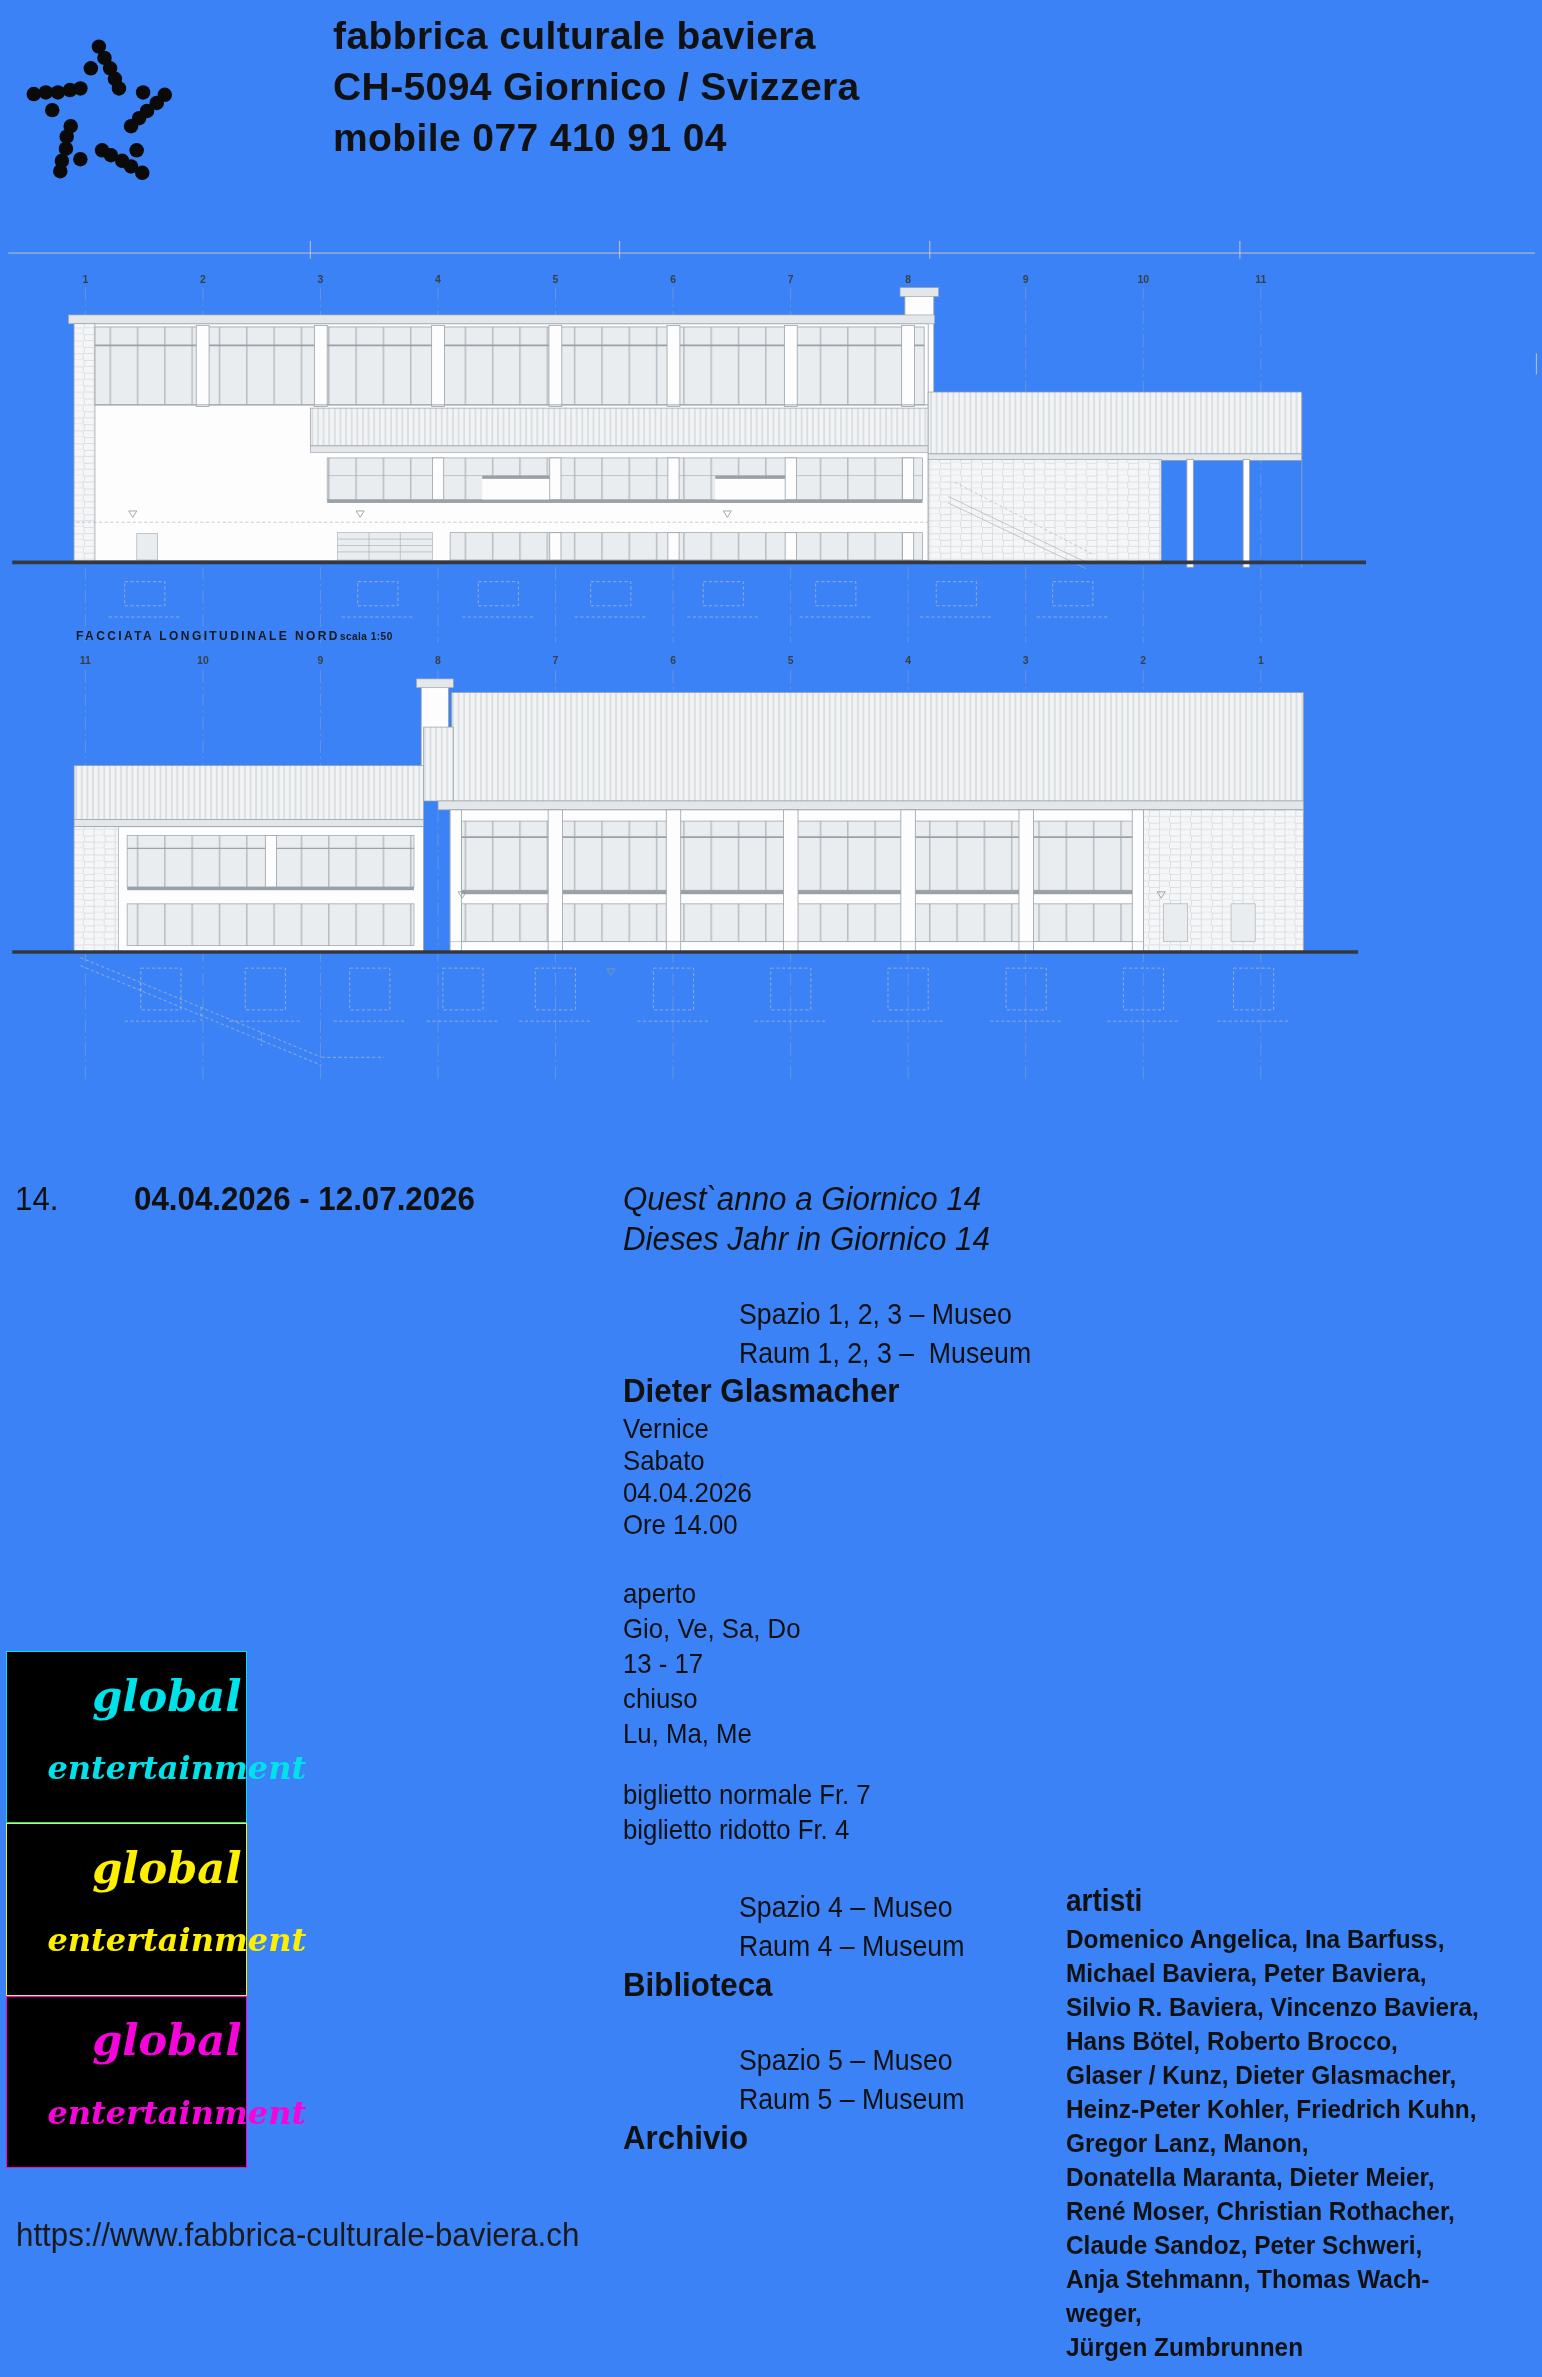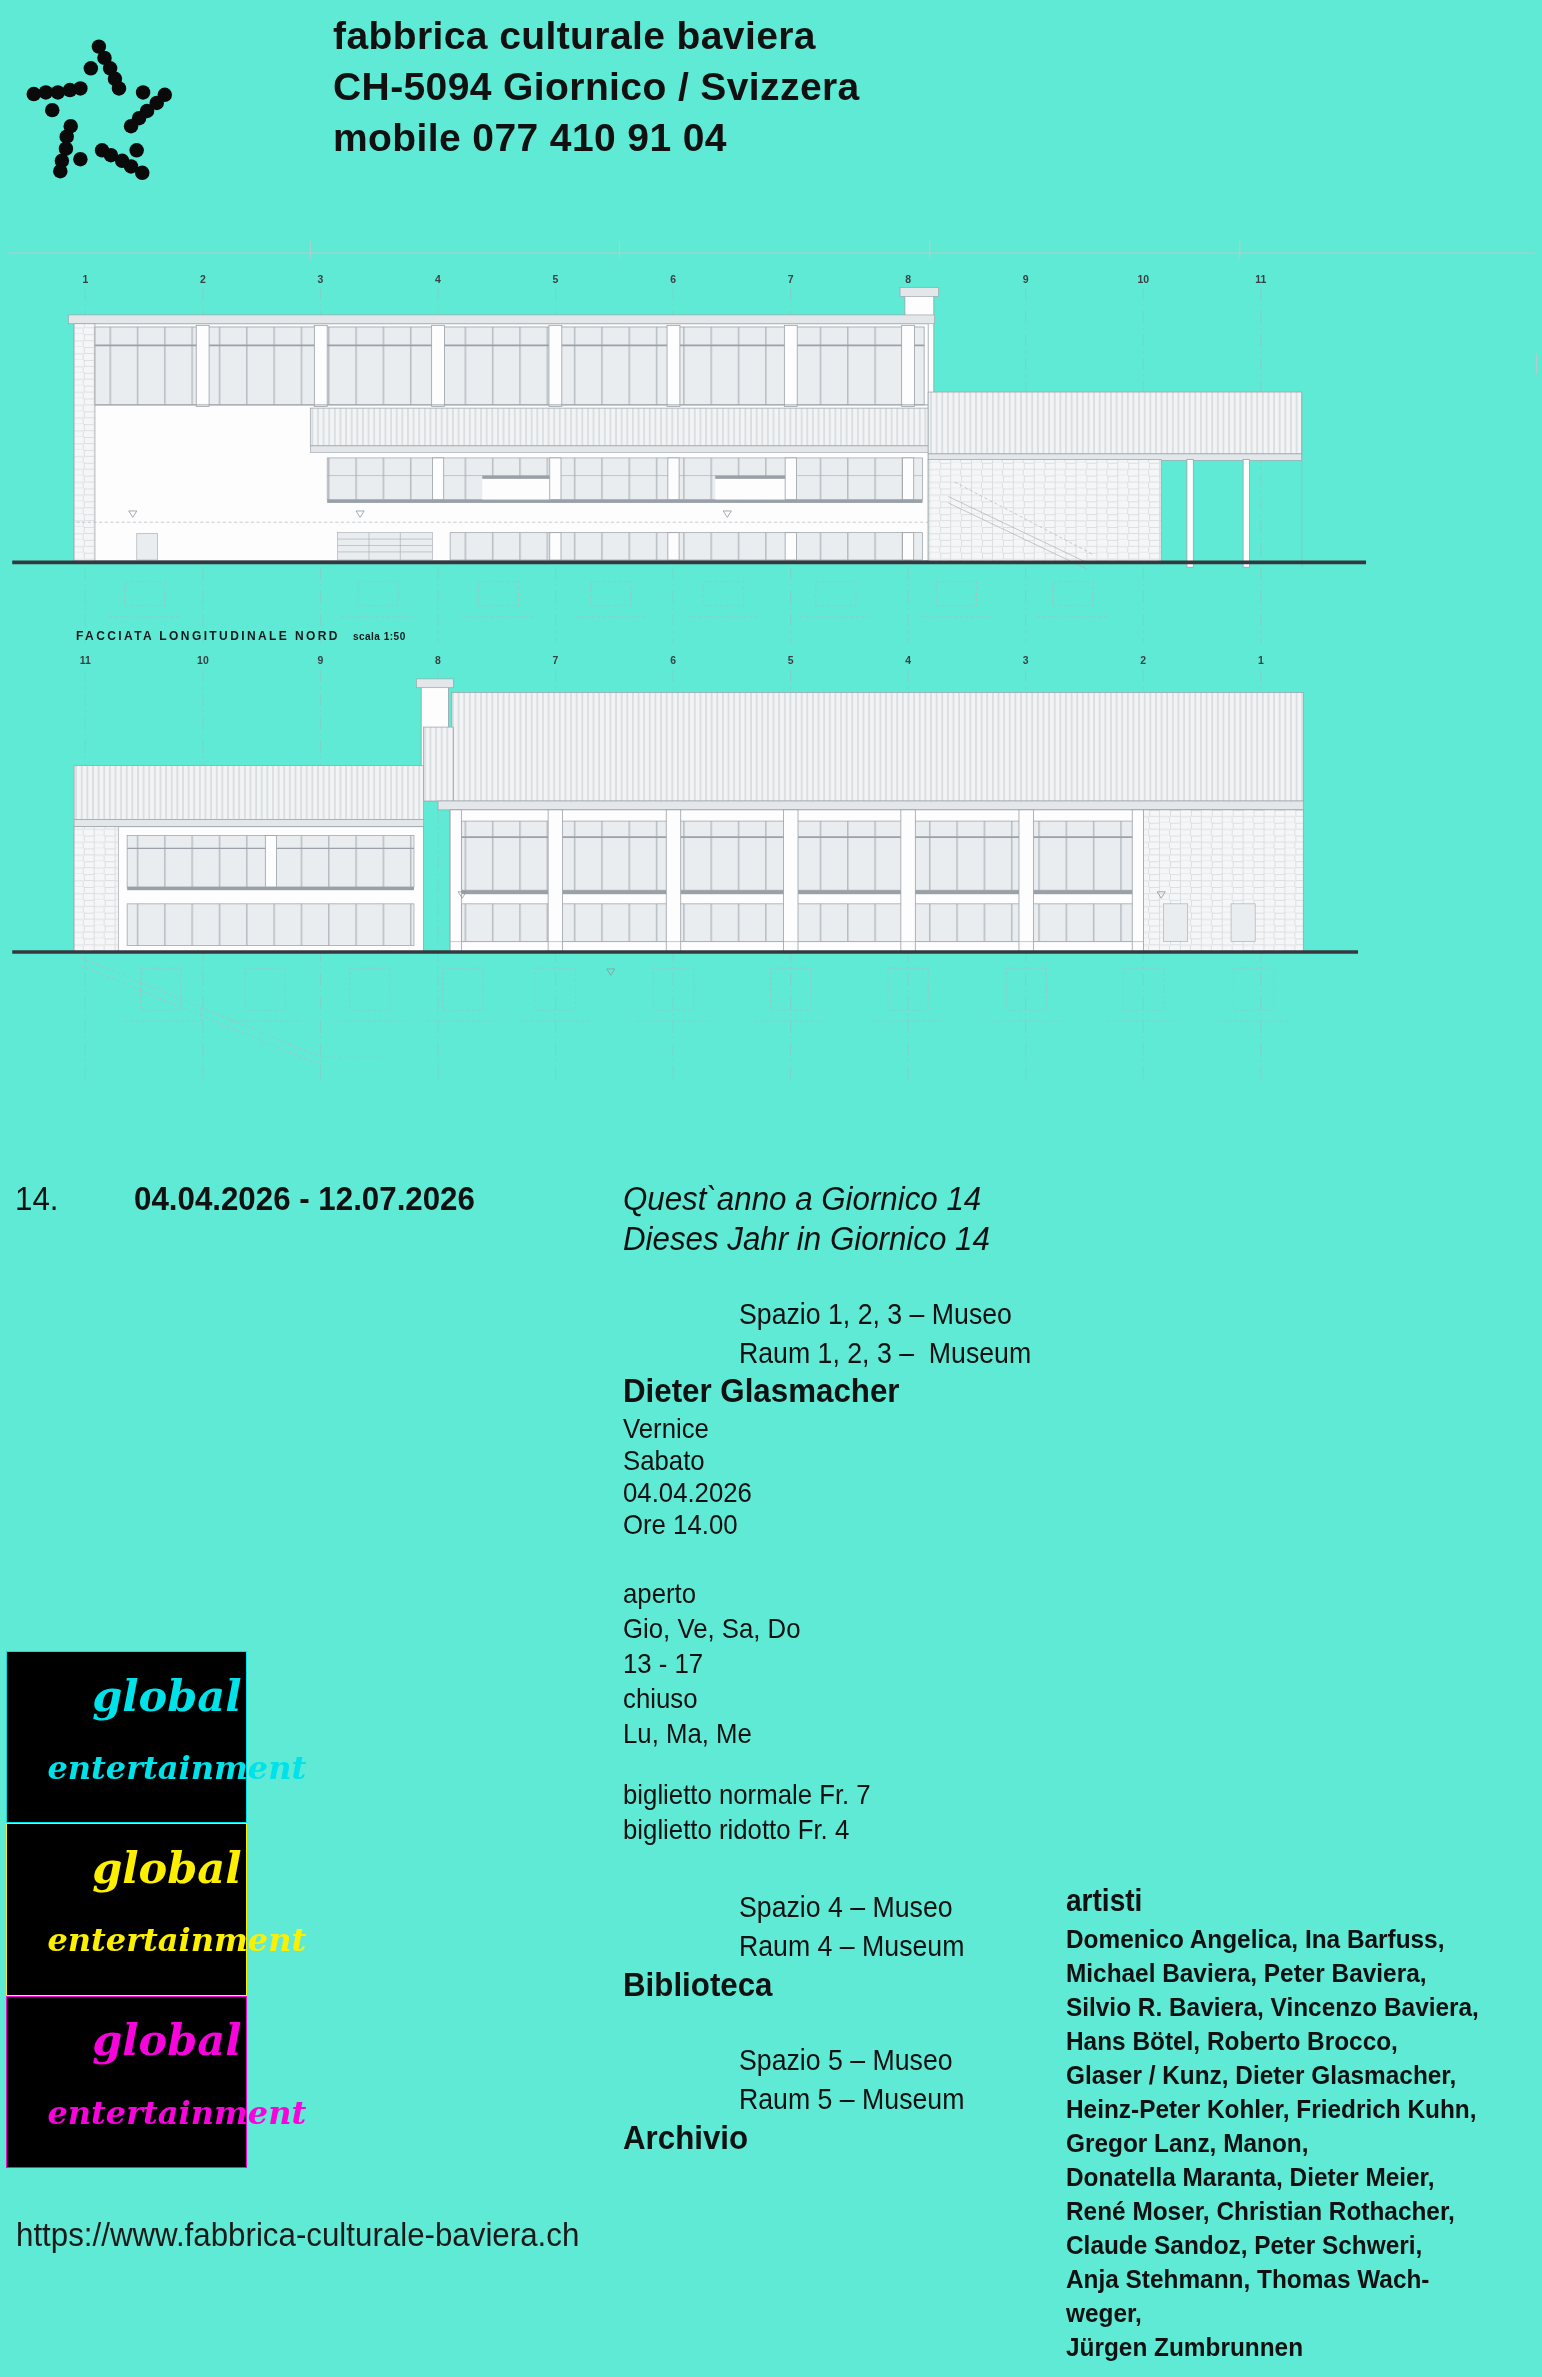--- a/index.html
+++ b/index.html
@@ -1,35 +1,35 @@
 <!DOCTYPE html>
 <html style="font-size:13px"><head>
 <meta charset="utf-8">
 <style>
   html,body{margin:0;padding:0;background:#888;}
-  .page{position:relative;width:1543px;height:2377px;background:#5eead4;overflow:hidden;
+  .page{position:relative;width:1543px;height:2377px;background:#3b82f6;overflow:hidden;
         font-family:"Liberation Sans",sans-serif;color:#111;}
   .abs{position:absolute;}
   .cond{transform:scaleX(.92);transform-origin:0 0;}
   
   #logo{left:0;top:0;}
   #hdr{left:333px;top:9.6px;}
   #hdr .ln-item{font-weight:bold;font-size:39px;line-height:51px;letter-spacing:0.4px;white-space:pre;}
   
   #dwg{left:0;top:241px;}
   .wl{fill:#fdfdfe;stroke:#9aa1a8;stroke-width:1;}
   .wn{fill:#e9edf0;stroke:#a7adb3;stroke-width:.8;}
   .ln{stroke:#a7adb3;stroke-width:.8;fill:none;}
   .ev{fill:#e3e7ea;stroke:#9aa1a8;stroke-width:.8;}
   .gd{stroke:#a9b0b6;stroke-width:.9;stroke-dasharray:16 5 3 5;opacity:.55;}
   .fd{stroke:#b4bac0;stroke-width:.9;fill:none;stroke-dasharray:4 3;}
   .gr{stroke:#34393f;stroke-width:4.5;}
   .lvl{fill:none;stroke:#8f969d;stroke-width:1;}
   .num{font:bold 13px "Liberation Sans",sans-serif;fill:#3a3f44;text-anchor:middle;}
-  #dlabel{left:76px;top:629px;display:flex;align-items:baseline;gap:13px;}
+  #dlabel{left:76px;top:629px;display:flex;align-items:baseline;}
   #dlabel .t1{font-weight:bold;font-size:12px;letter-spacing:2.4px;color:#16181a;}
   #dlabel .t2{font-weight:bold;font-size:10px;letter-spacing:0.5px;color:#16181a;}
   
   .t{position:absolute;white-space:pre;}
   .fs42{font-size:34px;line-height:40px;}
   .b{font-weight:bold;}
   .lines .ln-item{white-space:pre;}
   #evtitle .ln-item{font-size:34px;line-height:40px;font-style:italic;}
   .sp .ln-item{font-size:29px;line-height:39px;}
   .det .ln-item{font-size:28px;line-height:32px;}

